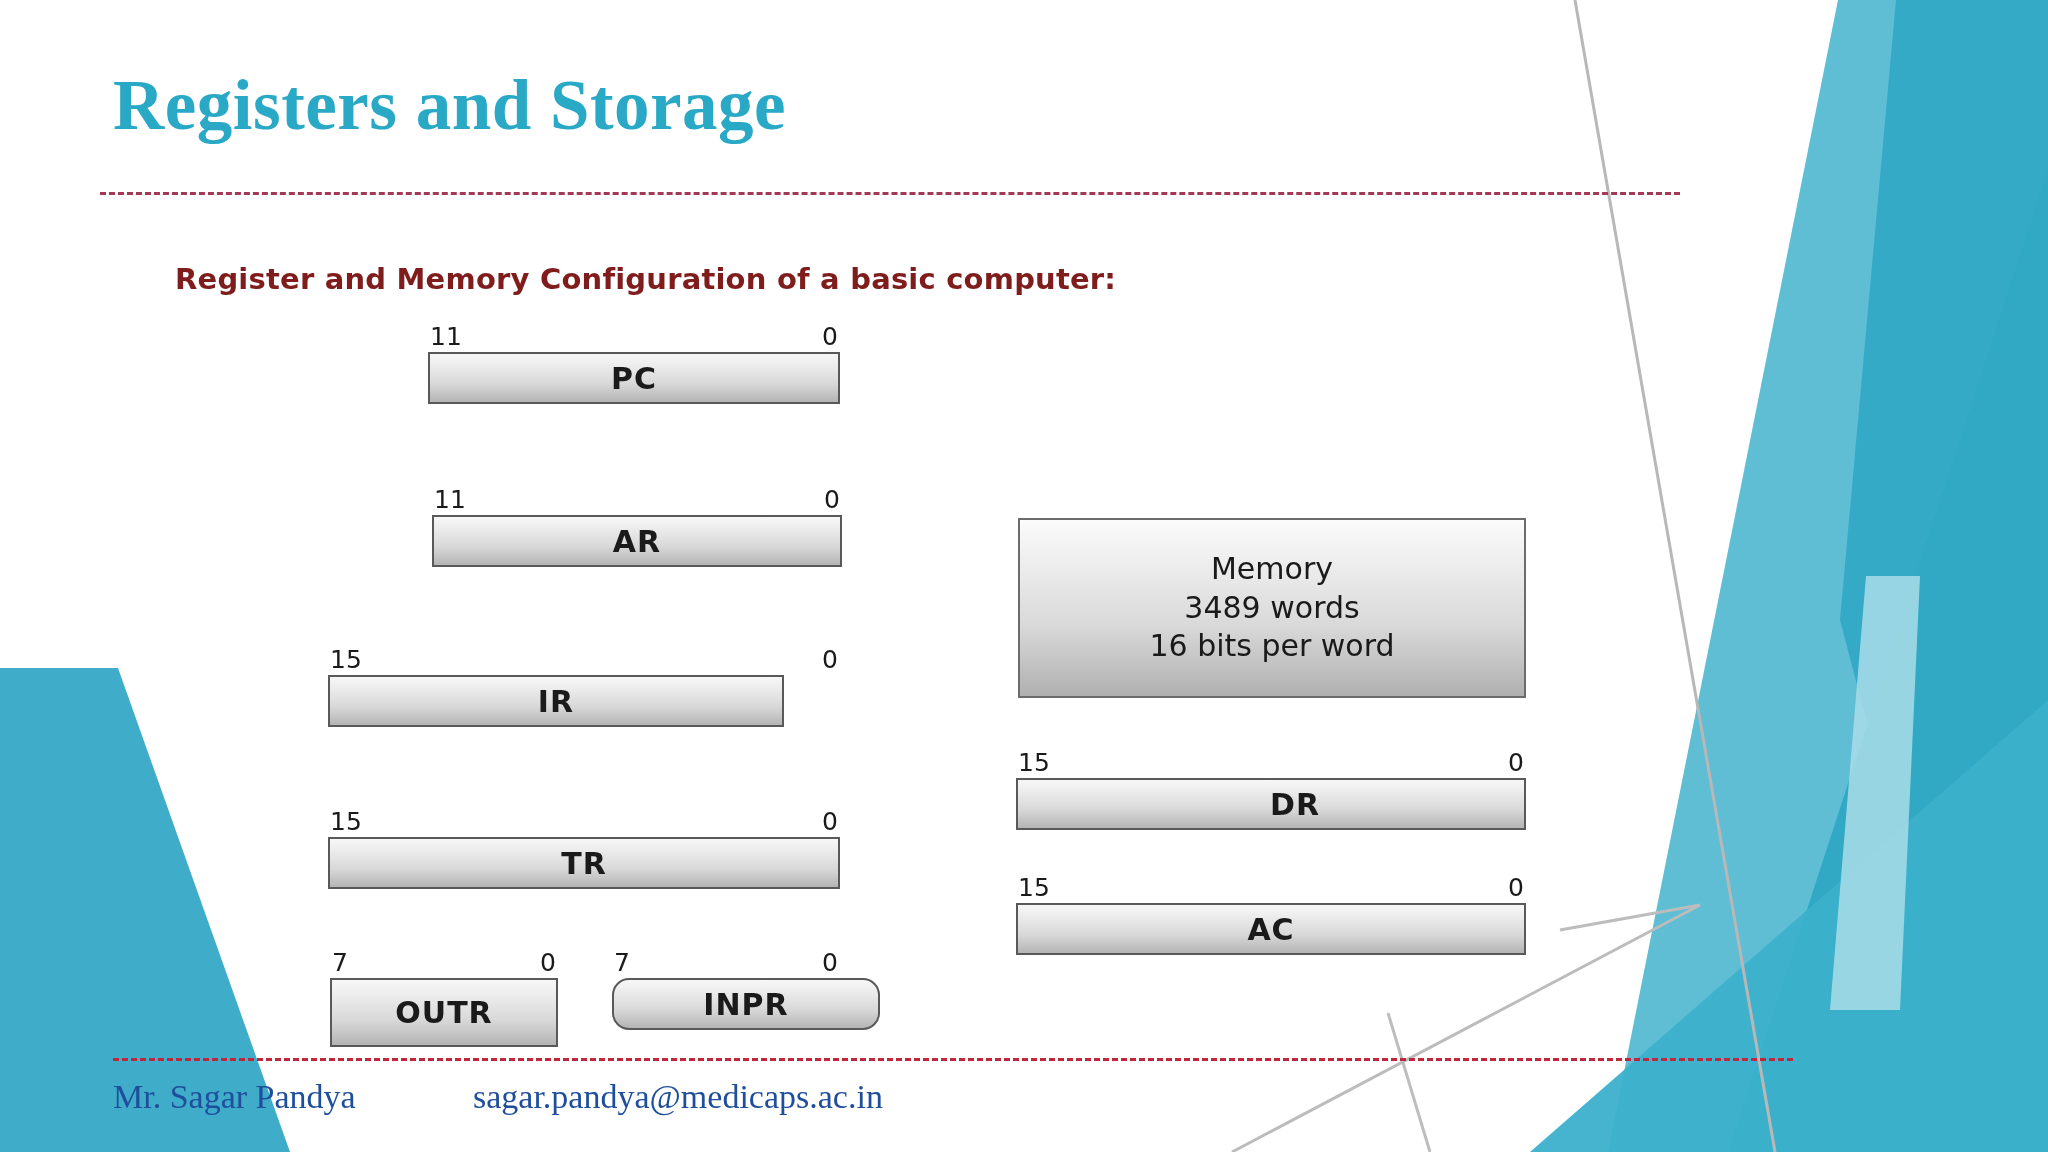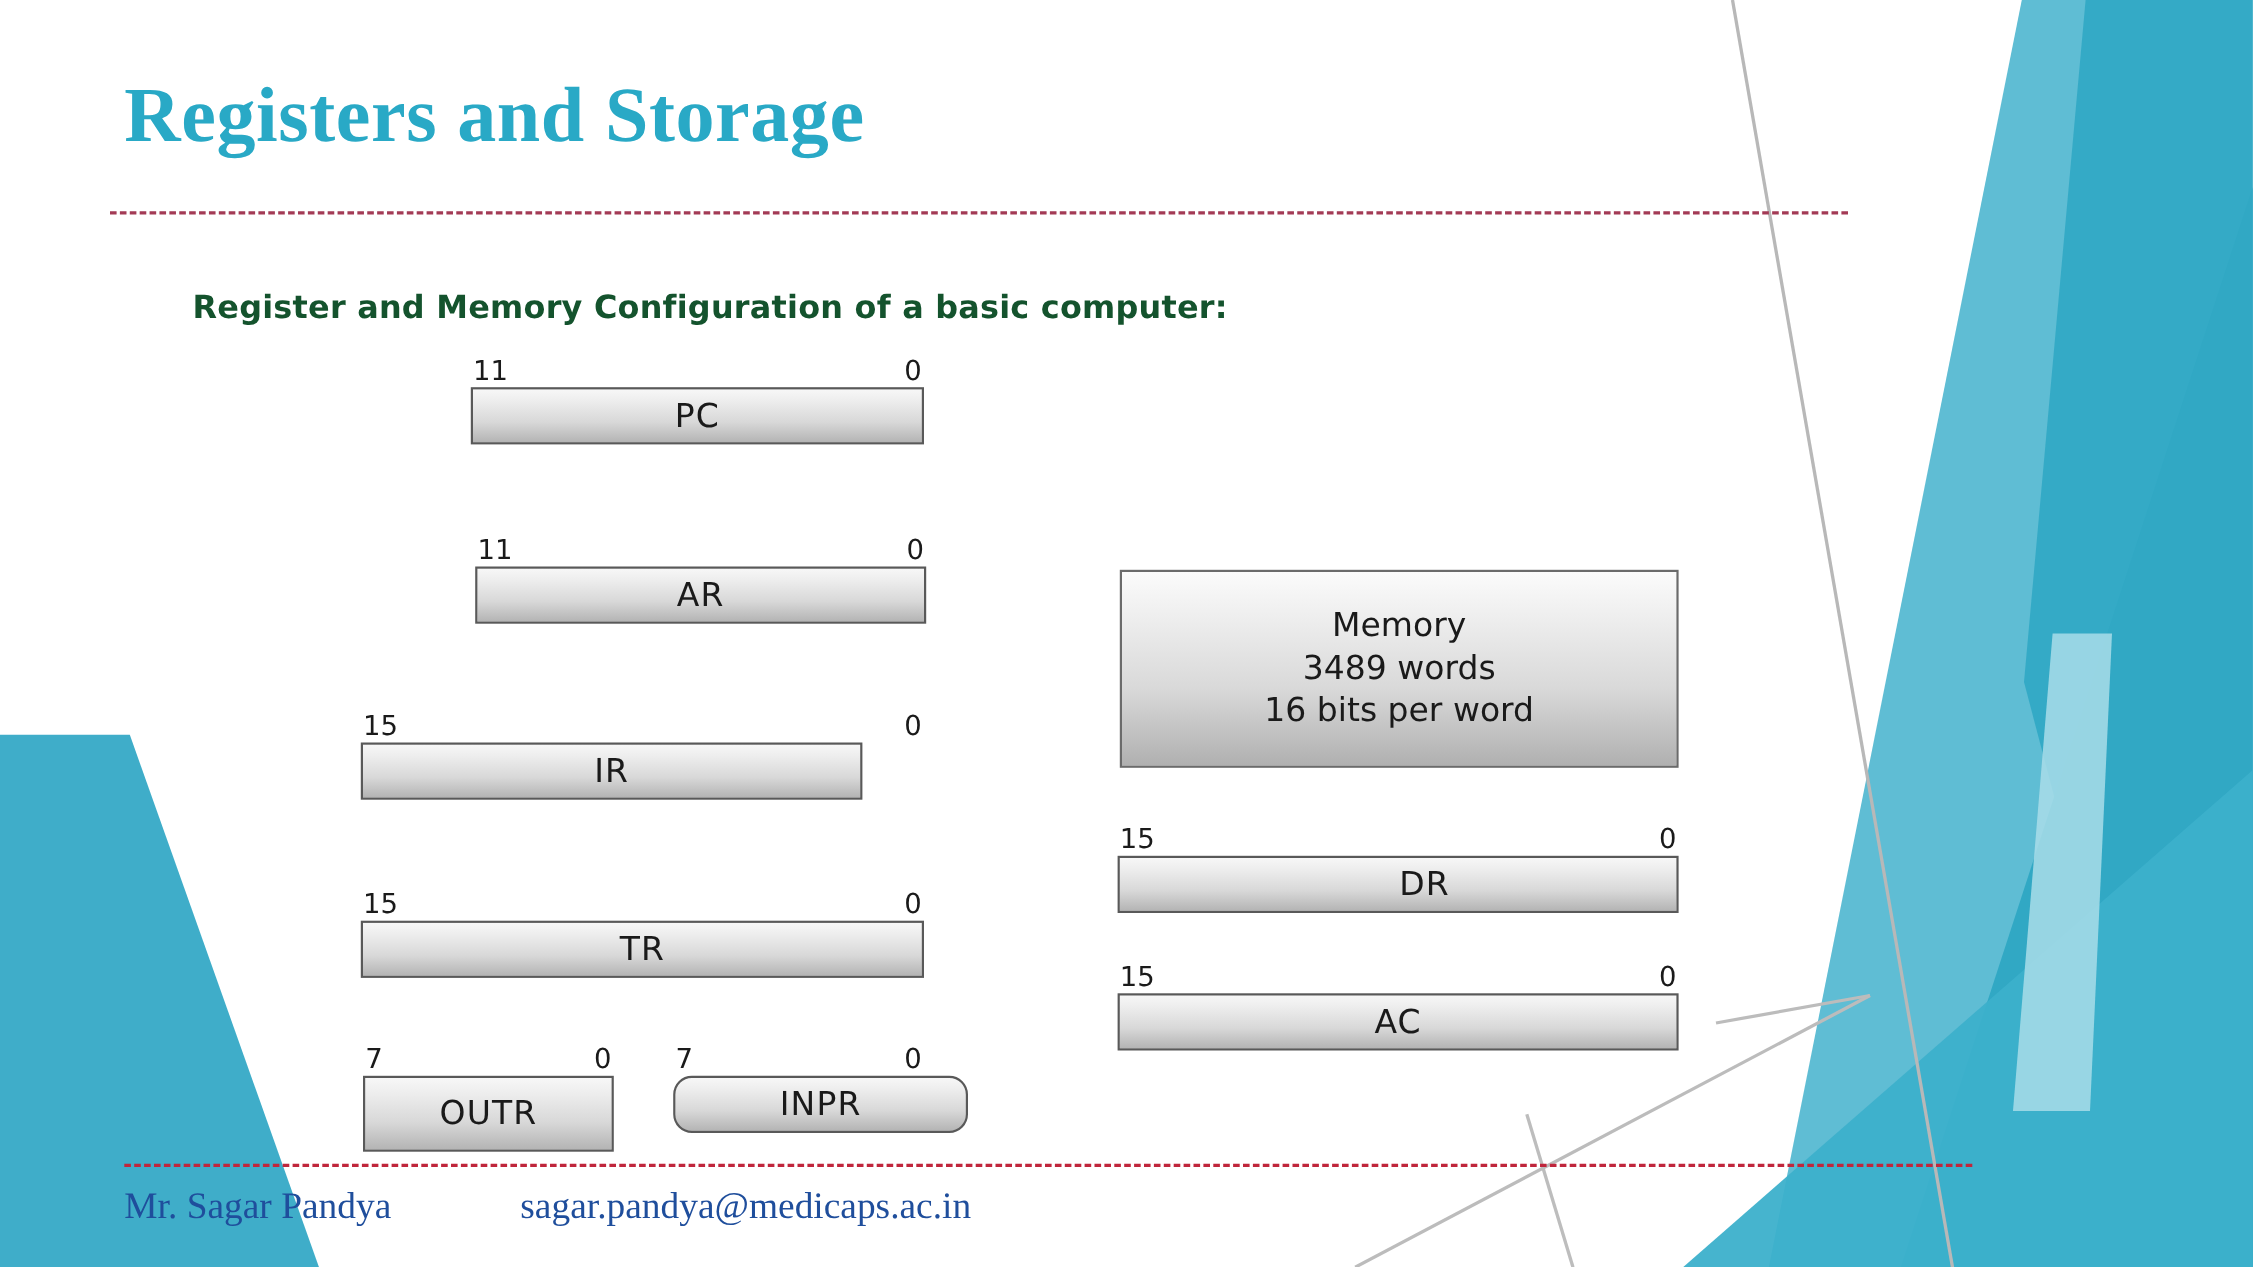--- a/index.html
+++ b/index.html
@@ -54,21 +54,21 @@
   }
 
   
   #subtitle {
     position: absolute;
     left: 175px;
     top: 262px;
     font-family: "DejaVu Sans", sans-serif;
     font-weight: bold;
     font-size: 29px;
-    color: #14532d;
+    color: #7f1d1d;
     white-space: nowrap;
     letter-spacing: 0.2px;
   }
 
   
   #diagram {
     position: absolute;
     left: 0;
     top: 0;
     width: 2048px;
@@ -99,20 +99,21 @@
     box-sizing: border-box;
     border: 2px solid #595959;
     background: linear-gradient(to bottom, #f7f7f7 0%, #ededed 22%, #d8d8d8 62%, #b4b4b4 100%);
     display: flex;
     align-items: center;
     justify-content: center;
     font-family: "DejaVu Sans", sans-serif;
     font-size: 30px;
     color: #1a1a1a;
     letter-spacing: 1px;
+    font-weight: bold;
   }
   .mem-box {
     box-sizing: border-box;
     border: 2px solid #6b6b6b;
     background: linear-gradient(to bottom, #fbfbfb 0%, #f0f0f0 20%, #d9d9d9 60%, #b0b0b0 100%);
     display: flex;
     flex-direction: column;
     align-items: center;
     justify-content: center;
     font-family: "DejaVu Sans", sans-serif;

